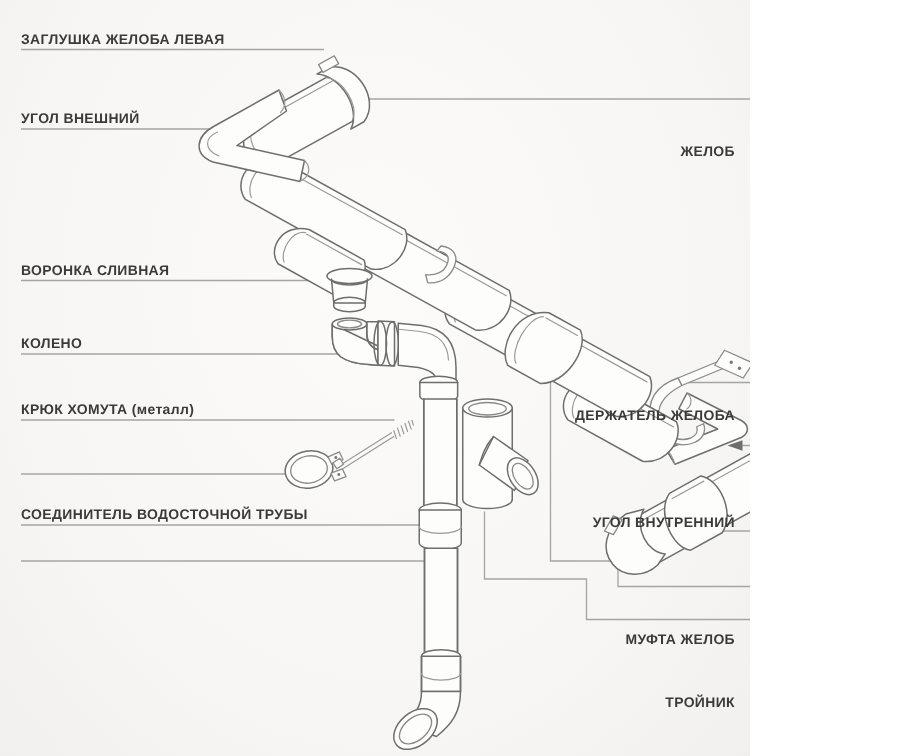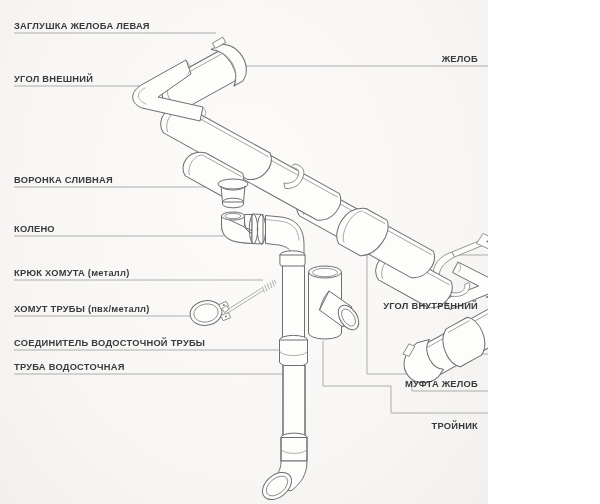--- a/index.html
+++ b/index.html
@@ -1,33 +1,34 @@
 <!DOCTYPE html>
 <html style="--background: #f7f6f4; --line_art: #6e6e6e; --leader: #a5a5a5; --text: #3a3a3a;"><head>
 <meta charset="utf-8">
 <style>
   html,body{margin:0;padding:0;background:#fff;}
   .stage{
     position:relative;width:488px;height:504px;overflow:hidden;
     background:radial-gradient(ellipse at 50% 38%, #fcfbfa 0%, #f7f6f4 65%, #f1f0ee 100%);
     font-family:"Liberation Sans", sans-serif;
+    padding-left:12px;
   }
   .stage svg{position:absolute;left:0;top:0;}
   .ln{fill:none;stroke:var(--line_art,#6e6e6e);stroke-width:1;stroke-linecap:round;stroke-linejoin:round;}
   .ln2{fill:none;stroke:#9b9a98;stroke-width:.8;stroke-linecap:round;}
   .fw{fill:#fdfdfc;stroke:var(--line_art,#6e6e6e);stroke-width:1;stroke-linejoin:round;}
   .fw2{fill:#fdfdfc;stroke:#8a8a88;stroke-width:.9;stroke-linejoin:round;}
   .leader{fill:none;stroke:var(--leader,#a5a5a5);stroke-width:.9;}
   .dot{fill:#7a7a78;}
   .arrow{fill:#6e6e6e;}
   .lbl{
     position:absolute;font-size:9.3px;line-height:12px;font-weight:700;
     color:var(--text,#3a3a3a);letter-spacing:.25px;white-space:nowrap;
   }
-  .lbl.right{right:10px;text-align:right;}
+  .lbl.right{right:10px;text-align:right;margin-top:42px;}
   .lbl.left{left:14px;}
   .lbl span{display:block;}
 </style>
 </head>
 <body>
 
 <div class="stage">
 
 <svg width="600" height="504" viewBox="0 0 600 504">
 
@@ -199,24 +200,23 @@
     <path class="leader" d="M589 297 H487"></path>
     <path class="arrow" d="M485 297 L495 293.5 L495 300.5 Z"></path>
   </g>
 </svg>
 
 <div class="lbl left" style="top:20px">ЗАГЛУШКА ЖЕЛОБА ЛЕВАЯ</div>
 <div class="lbl left" style="top:73px">УГОЛ ВНЕШНИЙ</div>
 <div class="lbl left" style="top:174px">ВОРОНКА СЛИВНАЯ</div>
 <div class="lbl left" style="top:223px">КОЛЕНО</div>
 <div class="lbl left" style="top:267px">КРЮК ХОМУТА (металл)</div>
-<div class="lbl left" style="top:303px">ХОМУТ ТРУБЫ (пвх/металл)</div>
 <div class="lbl left" style="top:337px">СОЕДИНИТЕЛЬ ВОДОСТОЧНОЙ ТРУБЫ</div>
-<div class="lbl left" style="top:361px">ТРУБА ВОДОСТОЧНАЯ</div>
 
 <div class="lbl right" style="top:53px">ЖЕЛОБ</div>
 <div class="lbl right" style="top:229px">
+  <span>ДЕРЖАТЕЛЬ ЖЕЛОБА</span>
 </div>
 <div class="lbl right" style="top:300px">УГОЛ ВНУТРЕННИЙ</div>
 <div class="lbl right" style="top:378px">МУФТА ЖЕЛОБ</div>
 <div class="lbl right" style="top:420px">ТРОЙНИК</div>
 
 </div>
 
 </body></html>

